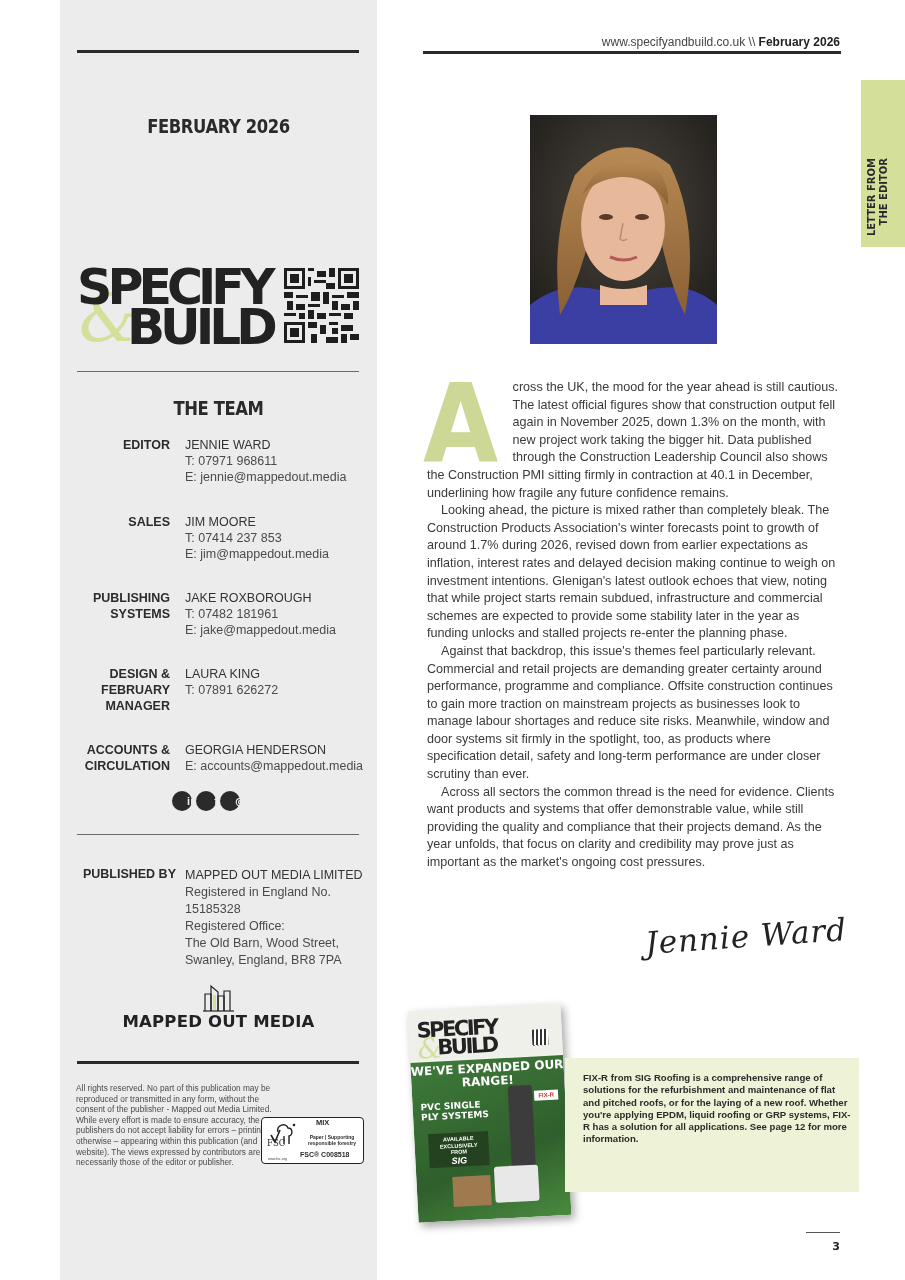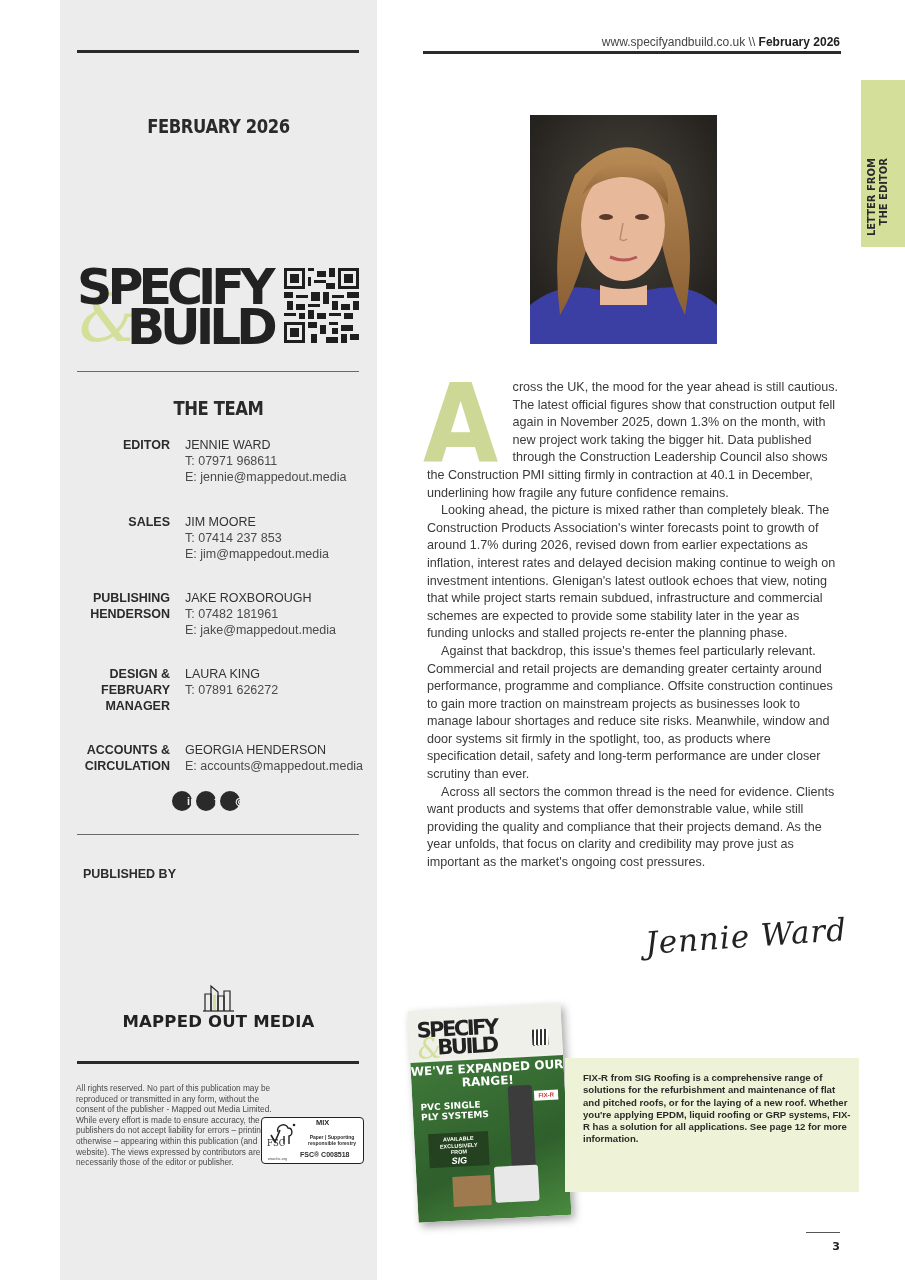--- a/index.html
+++ b/index.html
@@ -173,21 +173,21 @@
     <div class="info">
       <div class="name">JIM MOORE</div>
       <div>T: 07414 237 853</div>
       <div>E: jim@mappedout.media</div>
     </div>
   </div>
 
   <div class="member" style="top:590px;">
     <div class="role">
       <div>PUBLISHING</div>
-      <div>HENDERSON</div>
+      <div>SYSTEMS</div>
     </div>
     <div class="info">
       <div class="name">JAKE ROXBOROUGH</div>
       <div>T: 07482 181961</div>
       <div>E: jake@mappedout.media</div>
     </div>
   </div>
 
   <div class="member" style="top:666px;">
     <div class="role">
@@ -214,20 +214,28 @@
 
   <div class="social">
     <span>in</span>
     <span>f</span>
     <span>◎</span>
   </div>
 
   <div class="thin-rule" style="left:17px; top:834px; width:282px;"></div>
 
   <div class="pub-label">PUBLISHED BY</div>
+  <div class="pub-info">
+    <div class="name">MAPPED OUT MEDIA LIMITED</div>
+    <div>Registered in England No.</div>
+    <div>15185328</div>
+    <div>Registered Office:</div>
+    <div>The Old Barn, Wood Street,</div>
+    <div>Swanley, England, BR8 7PA</div>
+  </div>
 
   <div class="mom-logo">
     <svg width="34" height="30" viewBox="0 0 34 30" style="display:block;margin:0 auto;">
       <g fill="none" stroke="#222" stroke-width="1.2">
         <path d="M3 29 V12 H9 V29"></path>
           <path d="M9 29 V4 L16 10 V29"></path>
           <path d="M16 29 V14 H22 V29"></path>
           <path d="M22 29 V9 H28 V29"></path>
         <line x1="1" y1="29" x2="32" y2="29"></line>
       </g>

